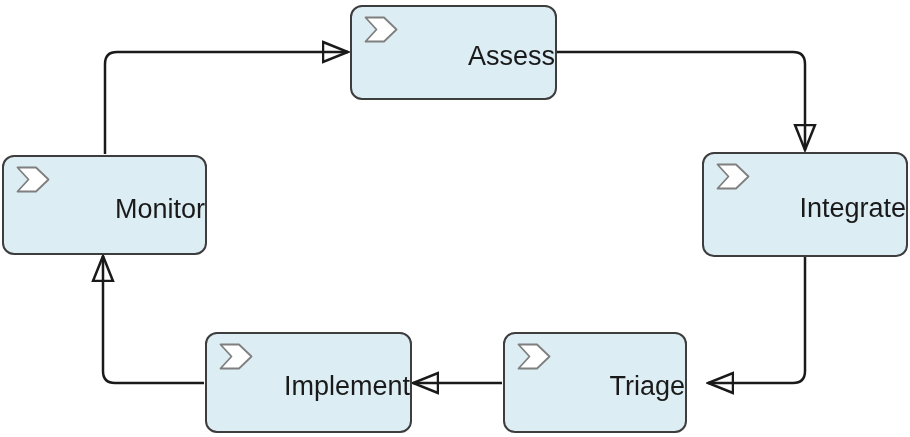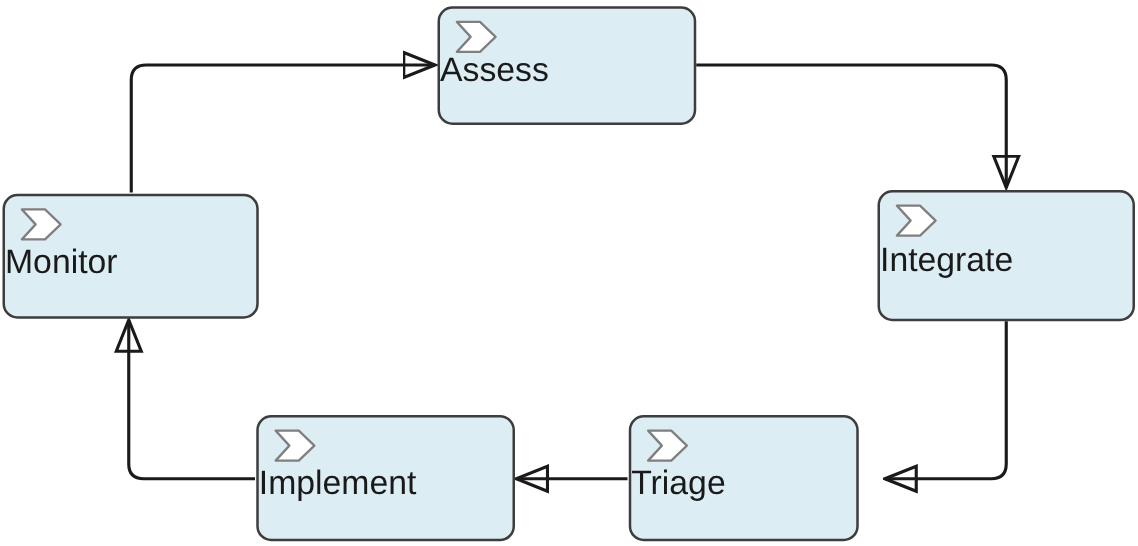--- a/index.html
+++ b/index.html
@@ -32,21 +32,21 @@
     stroke:var(--connector);
     stroke-width:2.5;
   }
   .node{
     position:absolute;
     background:var(--node-fill);
     border:2px solid var(--node-border);
     border-radius:12px;
     display:flex;
     align-items:center;
-    justify-content:flex-start;
+    justify-content:flex-end;
   }
   .node .chevron{
     position:absolute;
     left:12px;top:9px;
     width:34px;height:27px;
   }
   .node .chevron polygon{
     fill:var(--icon-fill);
     stroke:var(--icon-outline);
     stroke-width:1.8;

